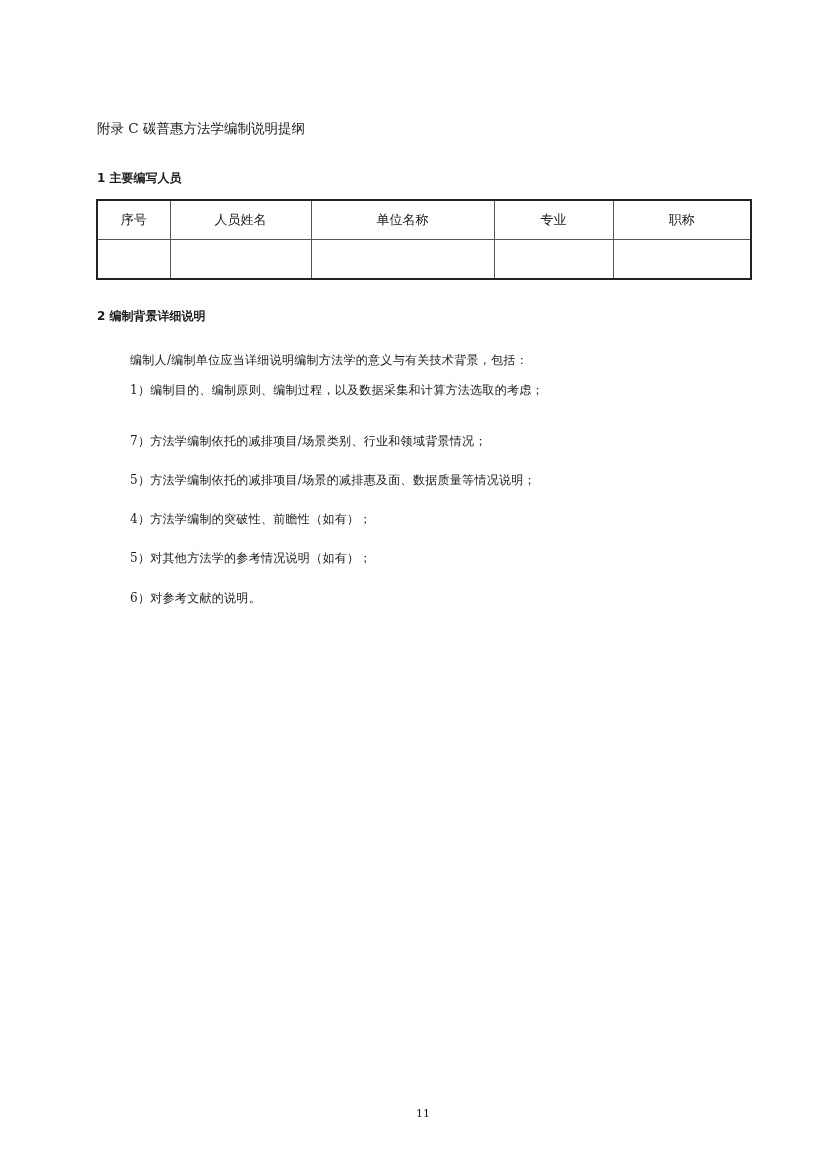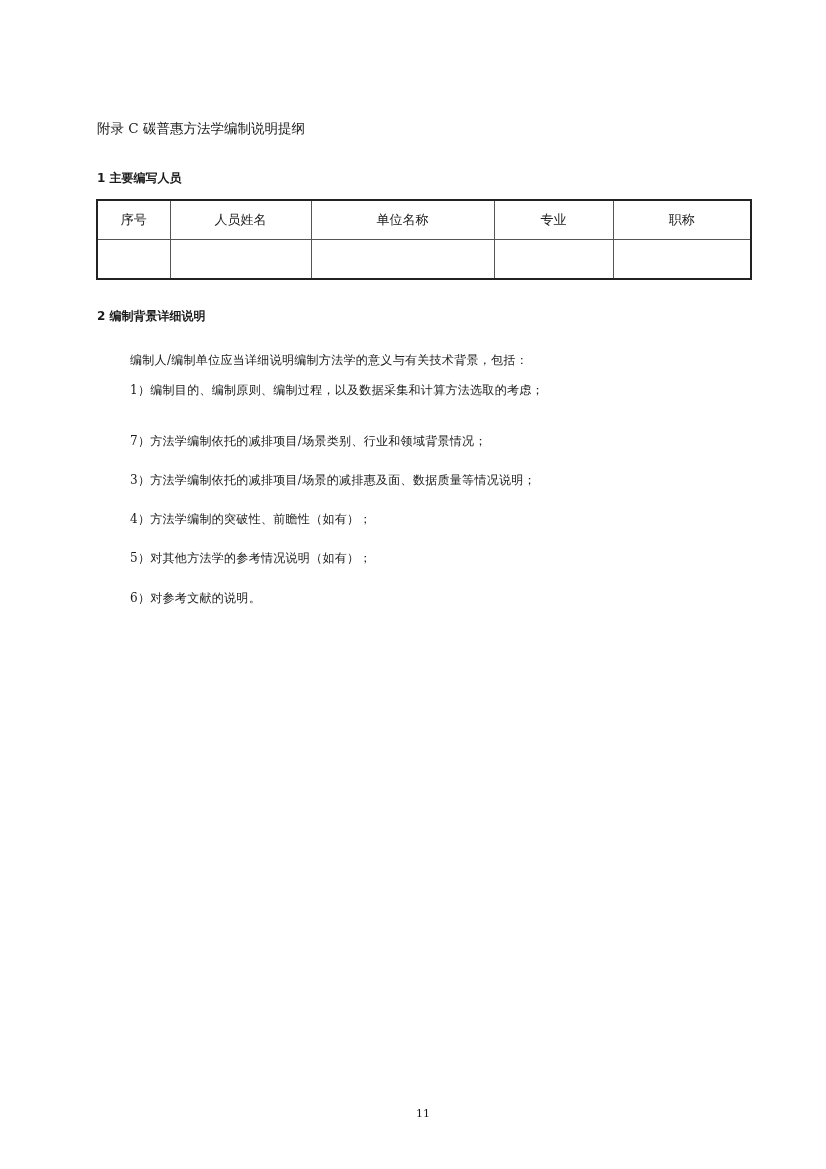--- a/index.html
+++ b/index.html
@@ -57,18 +57,18 @@
     <td></td>
   </tr>
 </tbody>
   </table>
 
 <div class="abs section-heading h2">2 编制背景详细说明</div>
 
 <div class="abs para p0">编制人/编制单位应当详细说明编制方法学的意义与有关技术背景，包括：</div>
 <div class="abs para p1">1）编制目的、编制原则、编制过程，以及数据采集和计算方法选取的考虑；</div>
 <div class="abs para p2">7）方法学编制依托的减排项目/场景类别、行业和领域背景情况；</div>
-<div class="abs para p3">3）方法学编制依托的减排项目/场景的减排惠及面、数据质量等情况说明；</div>
+<div class="abs para p3">5）方法学编制依托的减排项目/场景的减排惠及面、数据质量等情况说明；</div>
 <div class="abs para p4">4）方法学编制的突破性、前瞻性（如有）；</div>
 <div class="abs para p5">5）对其他方法学的参考情况说明（如有）；</div>
 <div class="abs para p6">6）对参考文献的说明。</div>
 
 <div class="abs page-number">11</div>
 
 </body></html>

